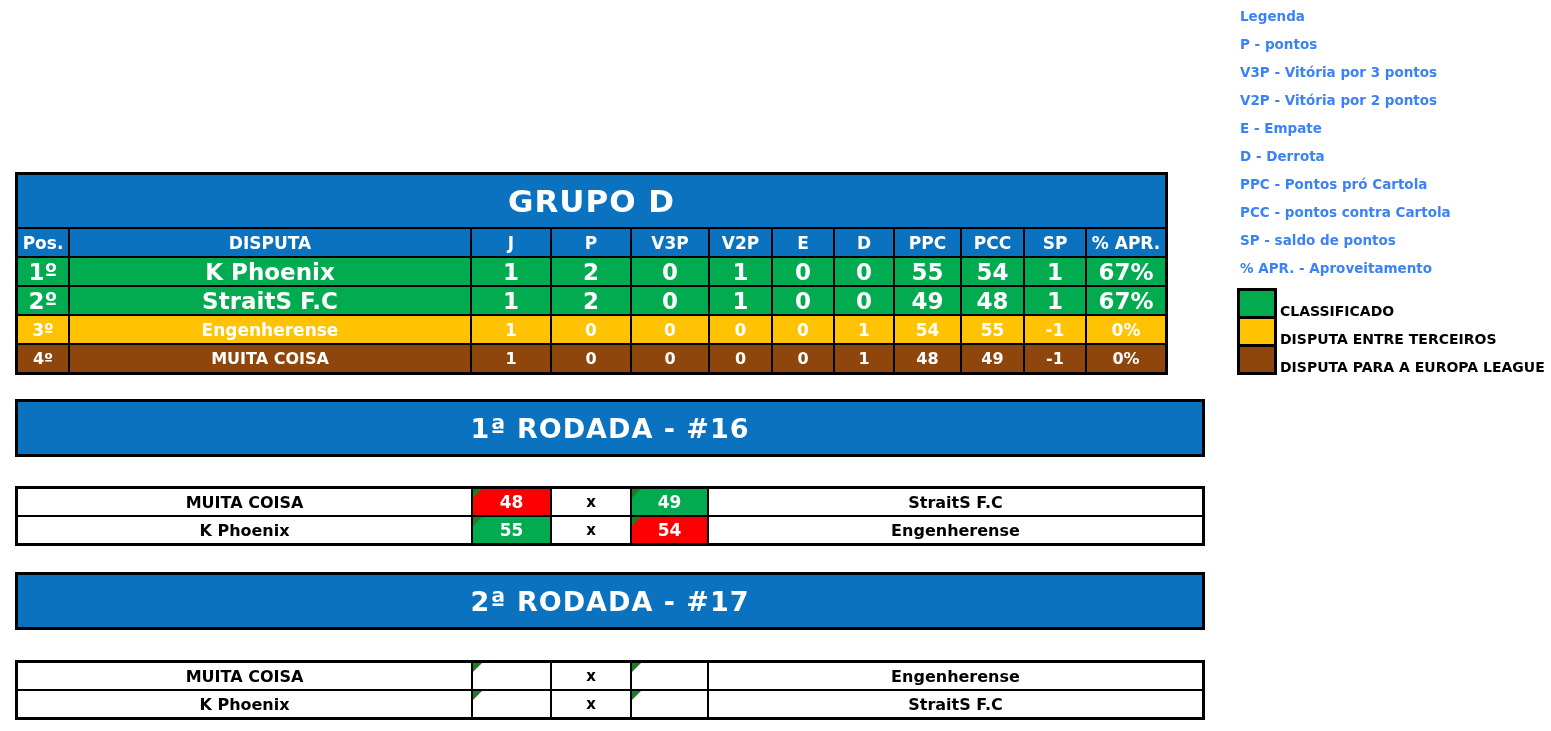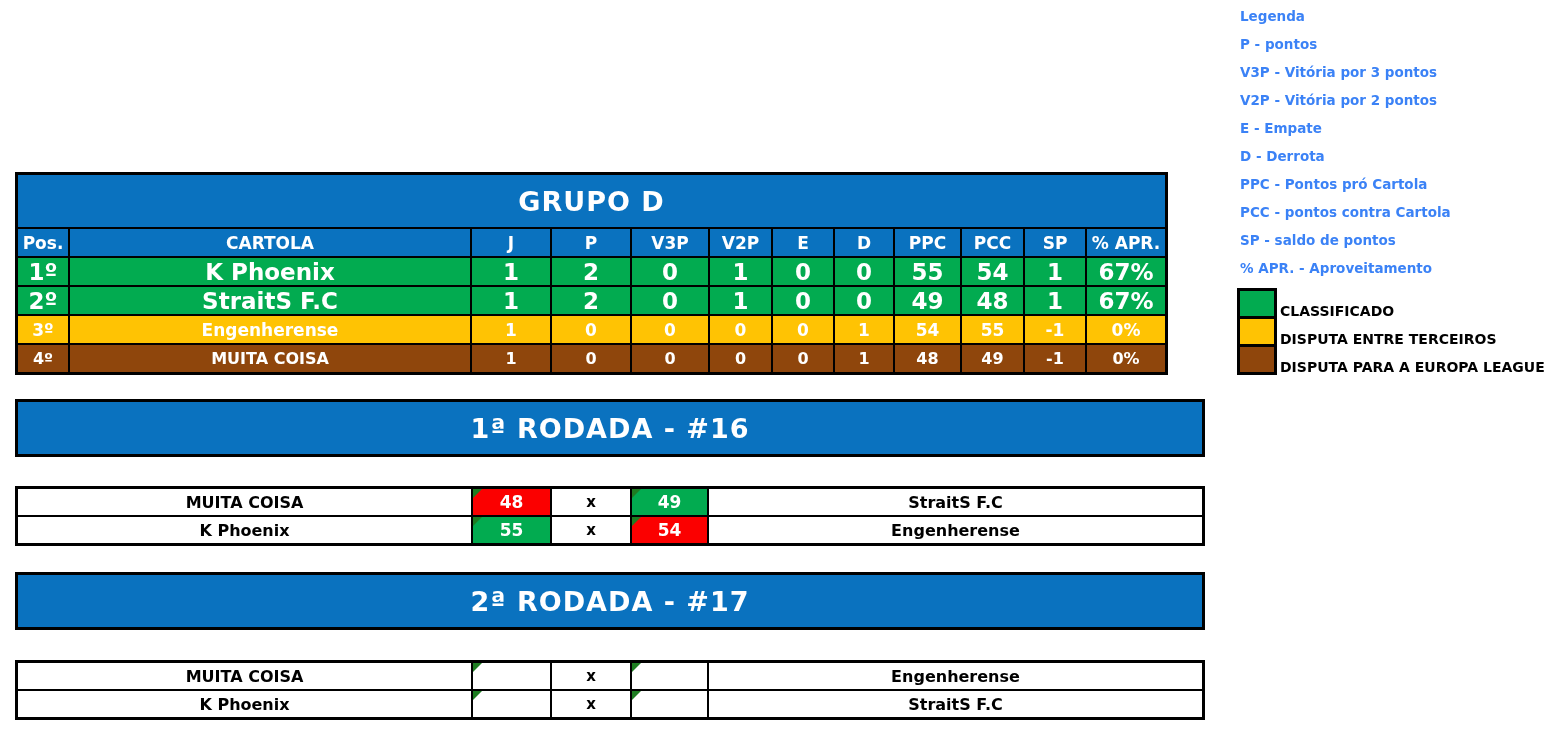--- a/index.html
+++ b/index.html
@@ -17,21 +17,21 @@
 
   
   .group-table{
     position:absolute;left:15px;top:172px;background:#000;border:3px solid #000;
     display:grid;
     grid-template-columns:50px 400px 78px 78px 76px 61px 60px 58px 65px 61px 60px 78px;
     grid-template-rows:52px 27px 27px 27px 27px 27px;
     gap:2px;
   }
   .cell{display:flex;align-items:center;justify-content:center;white-space:nowrap;overflow:hidden;}
-  .gt-title{grid-column:1/-1;background:var(--header-blue);color:#fff;font-size:27px;letter-spacing:1px;}
+  .gt-title{grid-column:1/-1;background:var(--header-blue);color:#fff;font-size:31px;letter-spacing:1px;}
   .hd{background:var(--header-blue);color:#fff;font-size:17px;}
   .g{background:var(--classified-green);color:#fff;font-size:23px;}
   .y{background:var(--third-place-yellow);color:#fff;font-size:17px;}
   .b{background:var(--europa-brown);color:#fff;font-size:16px;}
 
   
   .banner{
     position:absolute;left:15px;width:1190px;height:58px;border:3px solid #000;
     background:var(--header-blue);color:#fff;
     display:flex;align-items:center;justify-content:center;
@@ -72,21 +72,21 @@
 </style>
 </head>
 <body>
 
 <div class="page">
 
   <section class="group-table">
     <div class="cell gt-title">GRUPO D</div>
 
     <div class="cell hd">Pos.</div>
-    <div class="cell hd">CARTOLA</div>
+    <div class="cell hd">DISPUTA</div>
     <div class="cell hd">J</div>
     <div class="cell hd">P</div>
     <div class="cell hd">V3P</div>
     <div class="cell hd">V2P</div>
     <div class="cell hd">E</div>
     <div class="cell hd">D</div>
     <div class="cell hd">PPC</div>
     <div class="cell hd">PCC</div>
     <div class="cell hd">SP</div>
     <div class="cell hd">% APR.</div>

